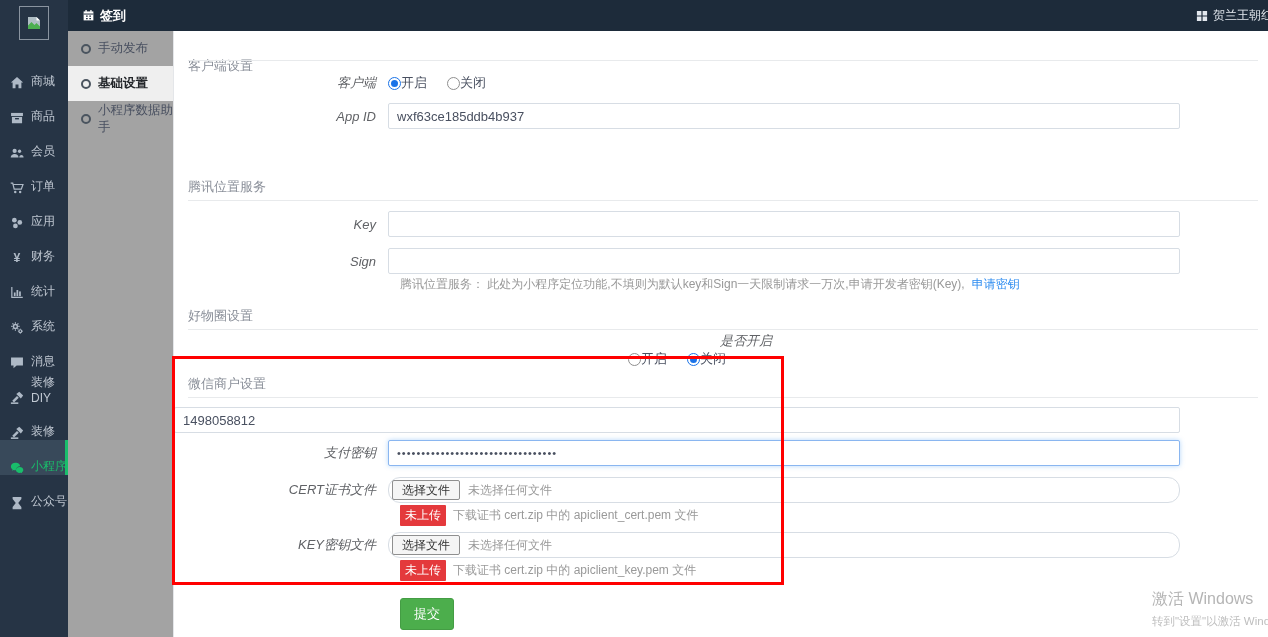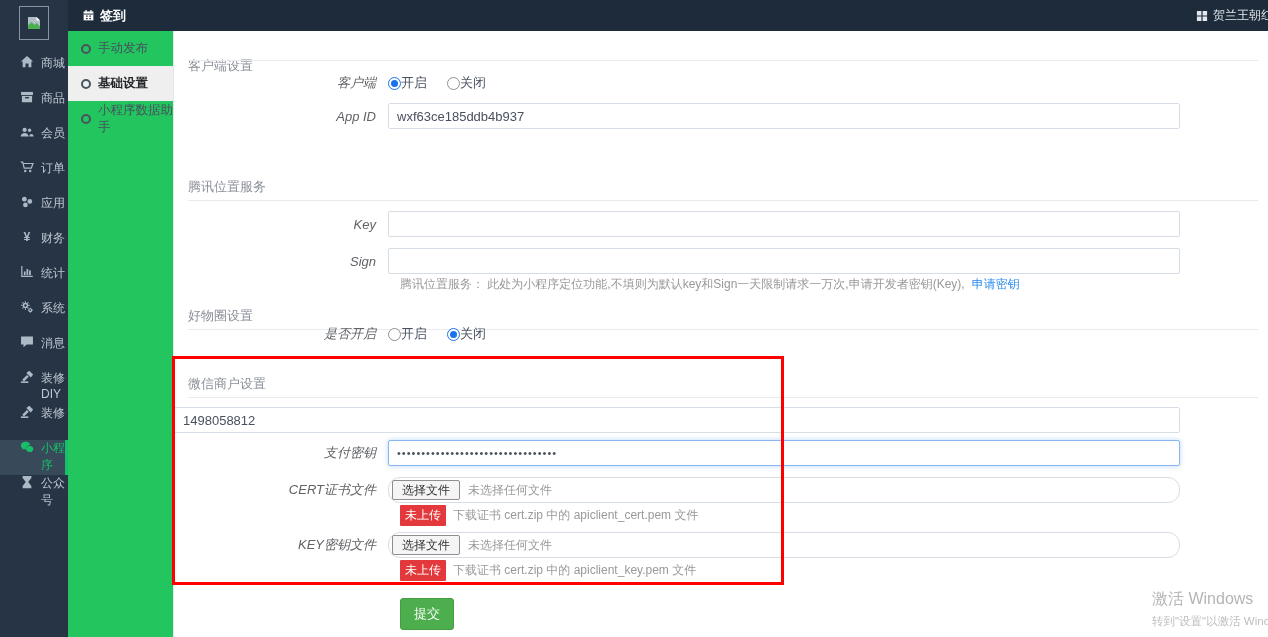--- a/index.html
+++ b/index.html
@@ -17,29 +17,29 @@
     align-items:center; gap:22px; white-space:nowrap; }
   .tr-item { display:flex; align-items:center; gap:5px; color:#e3e8ee; font-size:12px; cursor:pointer; }
   .tr-item .icon svg { width:12px; height:12px; display:block; }
 
   
   .sidebar { position:absolute; left:0; top:0; width:68px; height:637px; background:#263445; z-index:6; }
   .logo-box { position:absolute; left:19px; top:6px; width:30px; height:34px;
     border:1px solid #8a94a0; display:flex; align-items:center; justify-content:center; cursor:pointer; }
   .logo-box svg { width:16px; height:16px; display:block; }
   .sb-items { position:absolute; top:55px; left:0; right:0; }
-  .sb-item { height:35px; display:flex; align-items:flex-start; gap:6px; padding-left:20px;
+  .sb-item { height:35px; display:flex; align-items:flex-end; gap:6px; padding-left:10px;
     color:#c0c8d2; font-size:12px; cursor:pointer; }
   .sb-item .icon { color:#aeb9c6; width:15px; flex:none; }
   .sb-item .icon svg { width:14px; height:14px; display:block; }
   .sb-item.active { background:#38495a; color:#19be6b; box-shadow:inset -3px 0 0 #19be6b; }
   .sb-item.active .icon { color:#19be6b; }
 
   
-  .submenu { position:absolute; left:68px; top:31px; bottom:0; width:106px; background:#22c55e;
+  .submenu { position:absolute; left:68px; top:31px; bottom:0; width:106px; background:#a3a3a3;
     border-right:1px solid #e4e6e9; z-index:4; }
   .sm-item { height:35px; display:flex; align-items:center; gap:7px; padding-left:13px;
     font-size:12.5px; color:#495060; cursor:pointer; }
   .sm-item .o { width:10px; height:10px; border:2px solid #4a545f; border-radius:50%; flex:none; }
   .sm-item.active { background:#efefef; color:#24272b; font-weight:bold; }
 
   
   .content { position:absolute; left:174px; top:31px; right:0; bottom:0; background:#fff; }
   .sec-title { position:absolute; left:14px; font-size:13px; color:#8a8f99; }
   .sec-hr { position:absolute; left:14px; right:10px; border-top:1px solid #e8eaec; }
@@ -300,21 +300,21 @@
       <div class="fctrl">
         <input type="text" class="txt-input" style="">
       </div>
     </div>
     <div class="sub-row" style="top: 245px;">
       <span>腾讯位置服务： 此处为小程序定位功能,不填则为默认key和Sign一天限制请求一万次,申请开发者密钥(Key), </span>
       <a class="note-link">申请密钥</a>
     </div>
     <div class="sec-title" style="top: 276px;">好物圈设置</div>
     <div class="sec-hr" style="top: 298px;"></div>
-    <div class="frow" style="top: 294px;">
+    <div class="frow" style="top: 301px; flex-direction: column;">
       <div class="flabel">是否开启</div>
       <div class="fctrl">
         <div class="radio-group">
           <div class="radio-opt">
             <span class="radio"></span>
             <span>开启</span>
           </div>
           <div class="radio-opt">
             <span class="radio sel"></span>
             <span>关闭</span>

